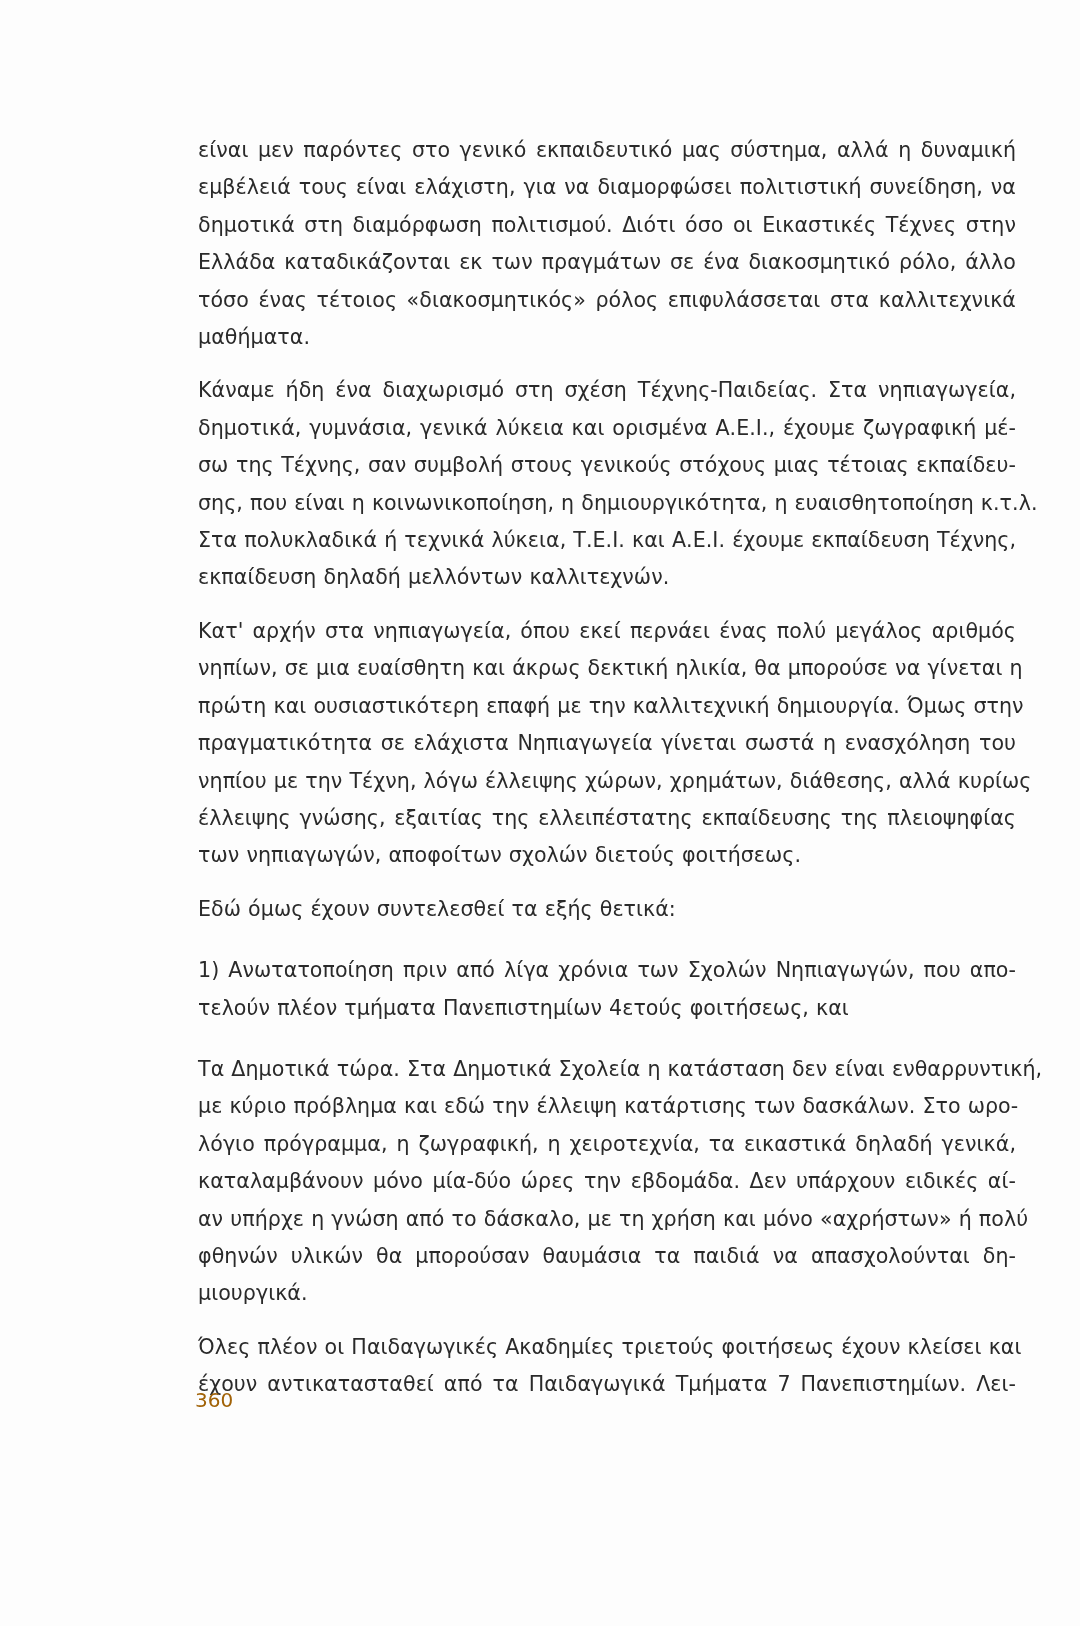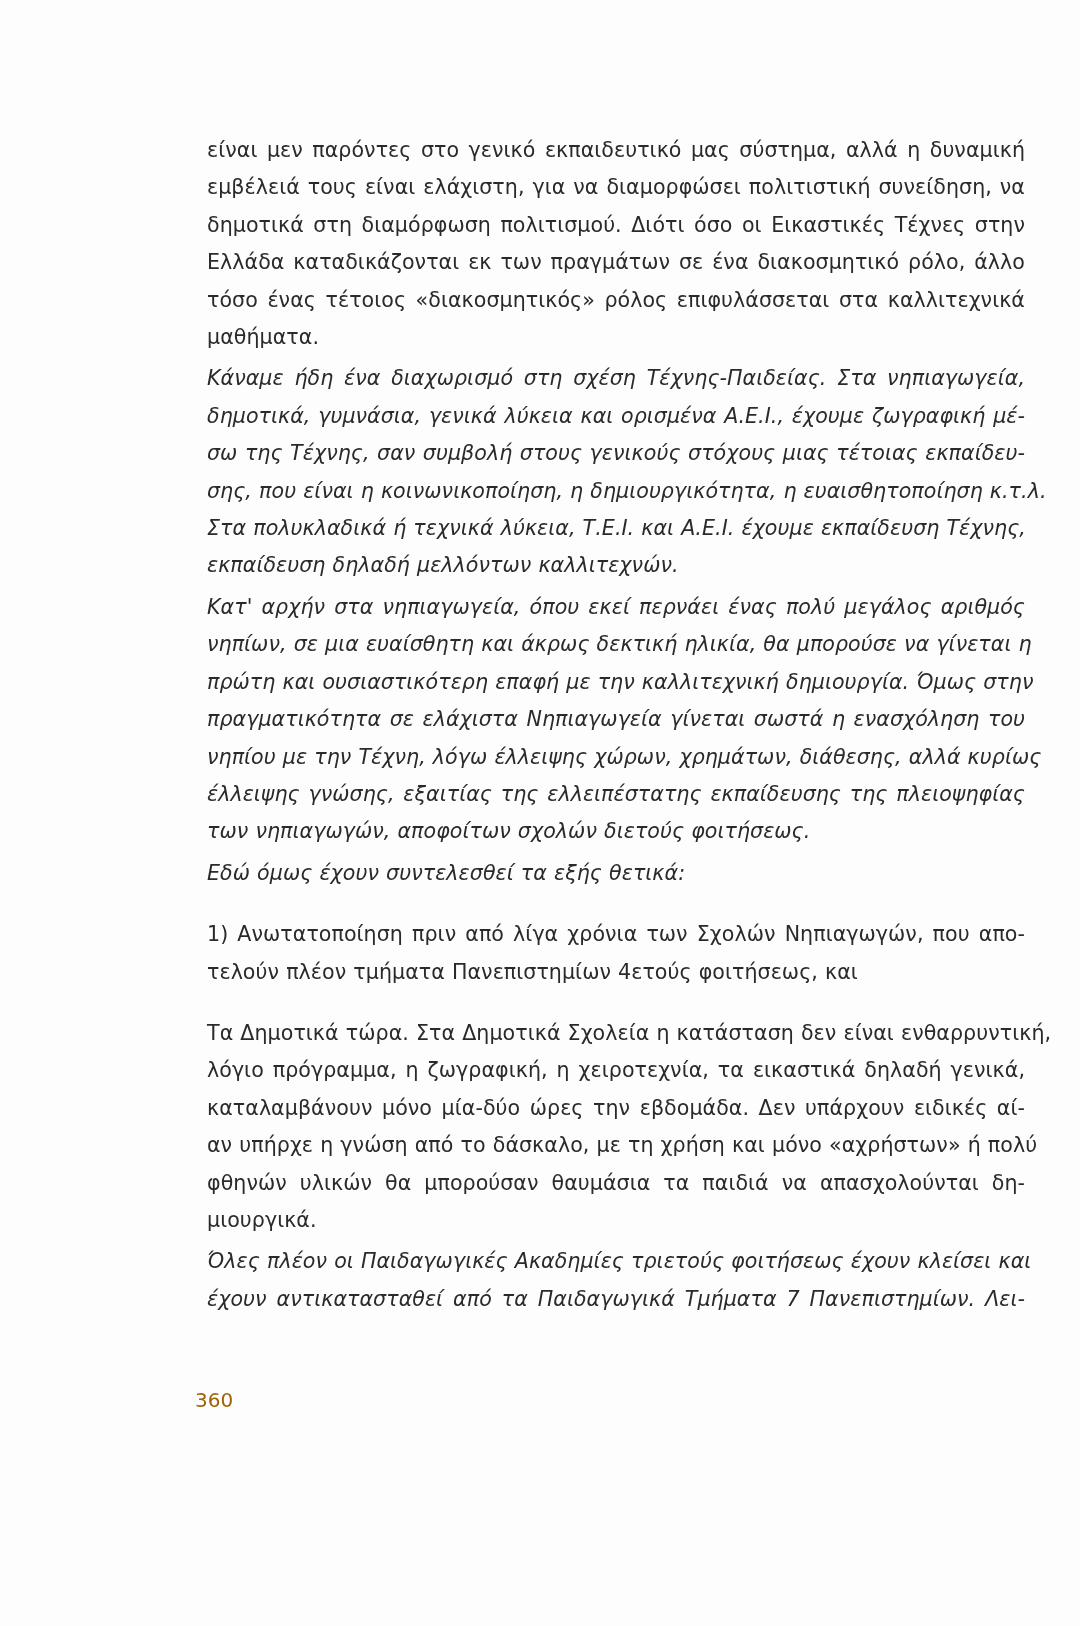--- a/index.html
+++ b/index.html
@@ -10,21 +10,21 @@
     body {
       width: 1080px;
       height: 1626px;
       position: relative;
       overflow: hidden;
       color: #2a2a2a;
       font-family: "DejaVu Sans", "Liberation Sans", sans-serif;
     }
     .page {
       position: absolute;
-      left: 207px;
+      left: 198px;
       top: 132px;
       width: 818px;
     }
     .para {
       margin: 0;
       font-size: 20.6px;
       line-height: 37.4px;
       text-align: justify;
       letter-spacing: 0.05px;
       word-spacing: 0.5px;
@@ -32,21 +32,21 @@
     }
     .para .ln {
       display: block;
       text-align: justify;
       text-align-last: justify;
       white-space: nowrap;
     }
     .para .ln.last {
       text-align-last: left;
     }
-    .gap-sm { margin-top: 4px; font-style: italic; }
+    .gap-sm { margin-top: 16px; }
     .gap-lg { margin-top: 24px; }
     .page-number {
       position: absolute;
       left: 195px;
       top: 1385px;
       font-size: 20px;
       line-height: 30px;
       color: #a16207;
       font-family: "DejaVu Sans", "Liberation Sans", sans-serif;
     }
@@ -89,20 +89,21 @@
   </p>
 
   <p class="para gap-lg">
     <span class="ln">1) Ανωτατοποίηση πριν από λίγα χρόνια των Σχολών Νηπιαγωγών, που απο-</span>
     <span class="ln last">τελούν πλέον τμήματα Πανεπιστημίων 4ετούς φοιτήσεως, και</span>
   </p>
 
 
   <p class="para gap-lg">
     <span class="ln">Τα Δημοτικά τώρα. Στα Δημοτικά Σχολεία η κατάσταση δεν είναι ενθαρρυντική,</span>
+    <span class="ln">με κύριο πρόβλημα και εδώ την έλλειψη κατάρτισης των δασκάλων. Στο ωρο-</span>
     <span class="ln">λόγιο πρόγραμμα, η ζωγραφική, η χειροτεχνία, τα εικαστικά δηλαδή γενικά,</span>
     <span class="ln">καταλαμβάνουν μόνο μία-δύο ώρες την εβδομάδα. Δεν υπάρχουν ειδικές αί-</span>
     <span class="ln">αν υπήρχε η γνώση από το δάσκαλο, με τη χρήση και μόνο «αχρήστων» ή πολύ</span>
     <span class="ln">φθηνών υλικών θα μπορούσαν θαυμάσια τα παιδιά να απασχολούνται δη-</span>
     <span class="ln last">μιουργικά.</span>
   </p>
 
   <p class="para gap-sm">
     <span class="ln">Όλες πλέον οι Παιδαγωγικές Ακαδημίες τριετούς φοιτήσεως έχουν κλείσει και</span>
     <span class="ln">έχουν αντικατασταθεί από τα Παιδαγωγικά Τμήματα 7 Πανεπιστημίων. Λει-</span>

